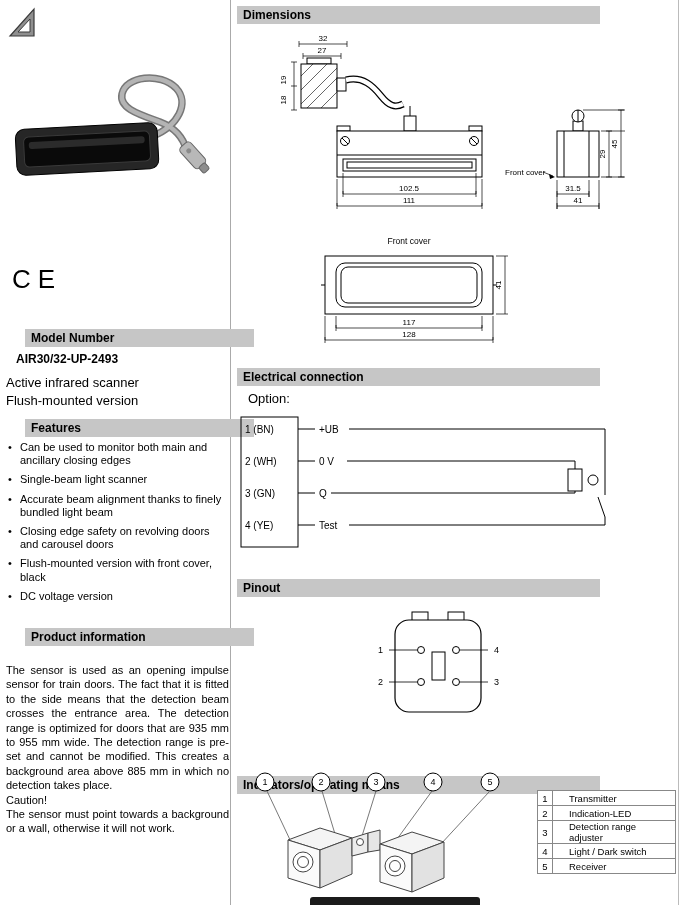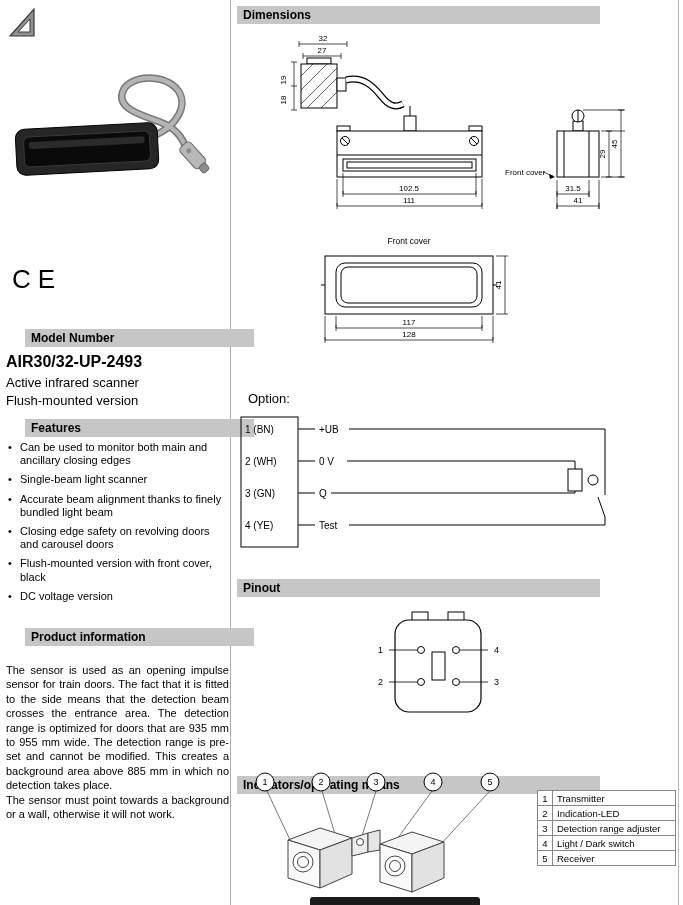--- a/index.html
+++ b/index.html
@@ -19,21 +19,21 @@
   ul.features { position:absolute; left:6px; top:441px; width:224px; margin:0; padding:0; list-style:none; }
   ul.features li { position:relative; padding-left:14px; margin-bottom:6px; font-size:11px; line-height:1.2; }
   ul.features li::before { content:"\2022"; position:absolute; left:2px; }
   .prodinfo { position:absolute; left:6px; top:663px; width:223px; font-size:11px; line-height:1.31; }
   .prodinfo p { margin:0; text-align:justify; }
   .prodinfo .caution-title { text-align:left; }
   svg text { fill:#000; font-family:"Liberation Sans","DejaVu Sans",sans-serif; }
   .t8 { font-size:8px; } .t85 { font-size:8.5px; } .t9 { font-size:9px; } .t10 { font-size:10px; }
   table.ind-table { position:absolute; left:537px; top:790px; width:139px; border-collapse:collapse;
                     font-size:9.5px; background:#fff; }
-  table.ind-table td { border:1px solid #888; height:15px; padding:0 4px; }
+  table.ind-table td { border:1px solid #888; height:15px; padding:0 16px; }
   table.ind-table td.num { width:15px; text-align:center; padding:0 2px; }
   .footer-bar { position:absolute; left:310px; top:897px; width:170px; height:8px;
                 background:#1b1b1b; border-radius:3px 3px 0 0; }
 </style>
 </head>
 <body>
 
 <div class="page">
   <div class="divider"></div>
   <div class="right-edge"></div>
@@ -56,37 +56,38 @@
     <g transform="rotate(48 184 108)">
       <rect x="170" y="100" width="28" height="14" rx="4" fill="#b8b8b8" stroke="#666"></rect>
       <rect x="197" y="103" width="8" height="8" rx="2" fill="#8e8e8e" stroke="#666"></rect>
       <circle cx="178" cy="107" r="2.5" fill="#8a8a8a"></circle>
     </g>
   </svg>
 
   <div class="ce">CE</div>
 
   <div class="sec-header lc" style="top:329px">Model Number</div>
-  <div class="txt bold" style="left:6px;top:352px;font-size:16px">AIR30/32-UP-2493</div>
+  <div class="txt bold" style="left:16px;top:352px;font-size:12px">AIR30/32-UP-2493</div>
   <div class="txt" style="left:6px;top:375px">Active infrared scanner</div>
   <div class="txt" style="left:6px;top:393px">Flush-mounted version</div>
 
   <div class="sec-header lc" style="top:419px">Features</div>
   <ul class="features">
     <li>Can be used to monitor both main and ancillary closing edges</li>
     <li>Single-beam light scanner</li>
     <li>Accurate beam alignment thanks to finely bundled light beam</li>
     <li>Closing edge safety on revolving doors and carousel doors</li>
     <li>Flush-mounted version with front cover, black</li>
     <li>DC voltage version</li>
   </ul>
 
   <div class="sec-header lc" style="top:628px">Product information</div>
   <div class="prodinfo">
     <p>The sensor is used as an opening impulse sensor for train doors. The fact that it is fitted to the side means that the detection beam crosses the entrance area. The detection range is optimized for doors that are 935 mm to 955 mm wide. The detection range is pre-set and cannot be modified. This creates a background area above 885 mm in which no detection takes place.</p>
+    <p class="caution-title">Caution!</p>
     <p>The sensor must point towards a background or a wall, otherwise it will not work.</p>
   </div>
 
   <div class="sec-header rc" style="top:6px">Dimensions</div>
 
   <svg class="abs" style="left:237px;top:28px" width="441" height="335" viewBox="0 0 441 335">
 
     <g stroke="#000" stroke-width="1" fill="#fff">
       <rect x="70" y="30" width="24" height="6"></rect>
       <rect x="64" y="36" width="36" height="44"></rect>
@@ -143,20 +144,21 @@
       <rect x="104" y="239" width="136" height="36" rx="7"></rect>
       <line x1="84" y1="257" x2="88" y2="257"></line>
       <line x1="256" y1="257" x2="260" y2="257"></line>
     </g>
     <path d="M99,288 L99,300 M245,288 L245,300 M88,288 L88,312 M256,288 L256,312 M99,300 L245,300 M99,297 L99,303 M245,297 L245,303 M88,312 L256,312 M88,309 L88,315 M256,309 L256,315 M259,228 L271,228 M259,286 L271,286 M268,228 L268,286" stroke="#000" stroke-width="0.7" fill="none"></path>
     <text class="t8" x="172" y="297" text-anchor="middle">117</text>
     <text class="t8" x="172" y="309" text-anchor="middle">128</text>
     <text class="t8" x="264" y="257" text-anchor="middle" transform="rotate(-90 264 257)">41</text>
   </svg>
 
+  <div class="sec-header rc" style="top:368px">Electrical connection</div>
   <div class="txt" style="left:248px;top:391px">Option:</div>
 
   <svg class="abs" style="left:237px;top:407px" width="441" height="152" viewBox="0 0 441 152">
     <rect x="4" y="10" width="57" height="130" fill="none" stroke="#000"></rect>
     <text class="t10" x="8" y="26">1 (BN)</text>
     <text class="t10" x="8" y="58">2 (WH)</text>
     <text class="t10" x="8" y="90">3 (GN)</text>
     <text class="t10" x="8" y="122">4 (YE)</text>
     <path d="M61,22 L78,22 M61,54 L78,54 M61,86 L78,86 M61,118 L78,118" stroke="#000" stroke-width="1"></path>
     <text class="t10" x="82" y="26">+UB</text>

